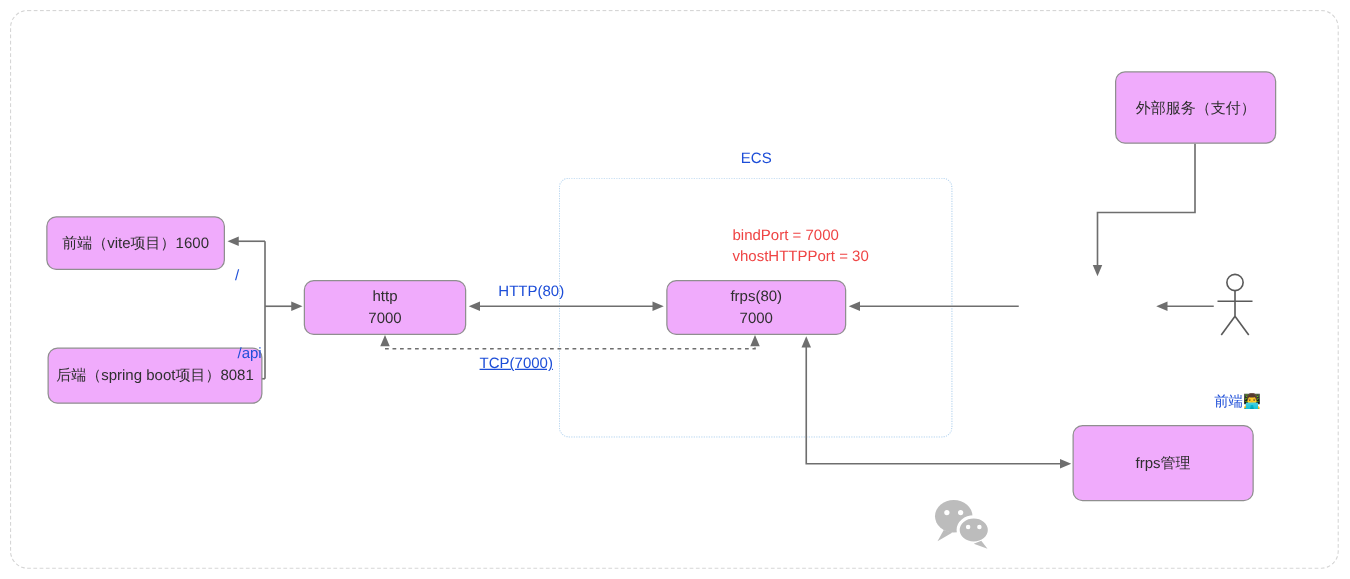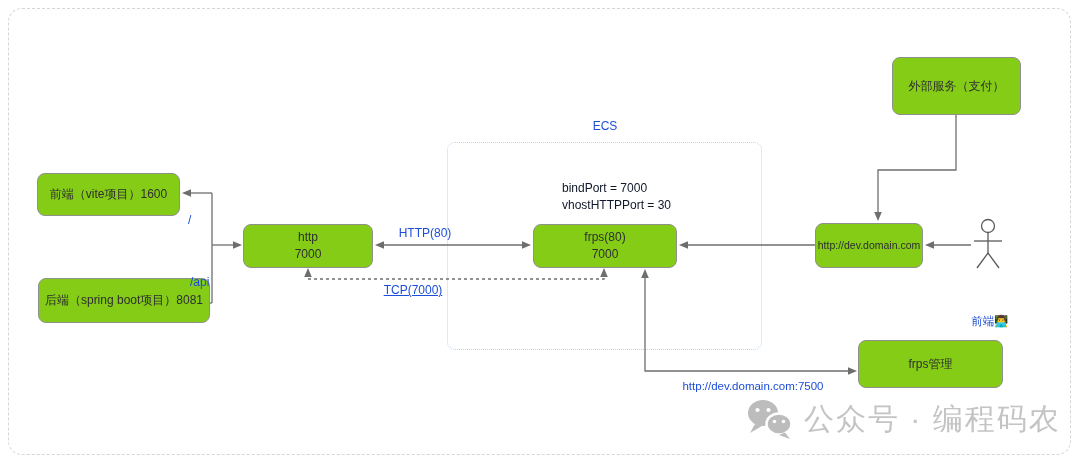--- a/index.html
+++ b/index.html
@@ -7,38 +7,38 @@
   body {
     font-family: "Liberation Sans", "DejaVu Sans", sans-serif;
     width: 1080px; height: 463px; position: relative; overflow: hidden;
   }
   .canvas { position: absolute; left: 0; top: 0; width: 1080px; height: 463px; background: #fff; }
   .outer-border {
     position: absolute; left: 8px; top: 8px; width: 1063px; height: 447px;
     border: 1px dashed #d6d6d6; border-radius: 14px;
   }
   .node {
-    position: absolute; background: #84cc16; border: 1px solid #8f8f8f; border-radius: 8px;
+    position: absolute; background: #f0abfc; border: 1px solid #8f8f8f; border-radius: 8px;
     display: flex; flex-direction: column; align-items: center; justify-content: center;
     font-size: 12px; color: #2f2f2f; text-align: center; line-height: 17px; z-index: 3;
   }
   .node-frontend { left: 37px; top: 173px; width: 143px; height: 43px; }
   .node-backend  { left: 38px; top: 278px; width: 172px; height: 45px; }
   .node-frpc     { left: 243px; top: 224px; width: 130px; height: 44px; }
   .node-frps     { left: 533px; top: 224px; width: 144px; height: 44px; }
   .node-domain   { left: 815px; top: 223px; width: 108px; height: 45px; font-size: 10.5px; }
   .node-external { left: 892px; top: 57px;  width: 129px; height: 58px; }
-  .node-admin    { left: 858px; top: 340px; width: 145px; height: 48px; }
+  .node-admin    { left: 858px; top: 340px; width: 145px; height: 61px; }
   .ecs-container {
     position: absolute; left: 447px; top: 142px; width: 315px; height: 208px;
     border: 1px dotted #b9d6f0; border-radius: 8px; z-index: 1;
   }
   .lbl { position: absolute; font-size: 12px; color: #1d4ed8; z-index: 4; white-space: nowrap; }
   .lbl-ecs      { left: 575px; top: 119px; width: 60px; text-align: center; }
-  .lbl-config   { left: 562px; top: 180px; line-height: 17px; text-align: left; color: #0f172a; }
+  .lbl-config   { left: 586px; top: 180px; line-height: 17px; text-align: left; color: #ef4444; }
   .lbl-root     { left: 188px; top: 213px; }
   .lbl-api      { left: 190px; top: 275px; }
   .lbl-http     { left: 380px; top: 226px; width: 90px; text-align: center; }
   .lbl-tcp      { left: 368px; top: 283px; width: 90px; text-align: center; text-decoration: underline; }
   .lbl-adminurl { left: 668px; top: 380px; width: 170px; text-align: center; font-size: 11.5px; }
   .lbl-user     { left: 958px; top: 274px; width: 64px; text-align: center; font-size: 11.5px; margin-top: 40px; }
   svg.wires { position: absolute; left: 0; top: 0; z-index: 2; }
   .watermark {
     position: absolute; left: 746px; top: 398px; display: flex; align-items: center;
     gap: 10px; z-index: 5;
@@ -118,48 +118,43 @@
   <div class="node node-frpc">
     <span>http</span>
     <span>7000</span>
   </div>
 
   <div class="node node-frps">
     <span>frps(80)</span>
     <span>7000</span>
   </div>
 
-  <div class="node node-domain">
-    <span>http://dev.domain.com</span>
-  </div>
 
   <div class="node node-external">
     <span>外部服务（支付）</span>
   </div>
 
   <div class="node node-admin">
     <span>frps管理</span>
   </div>
 
   <div class="lbl lbl-root">/</div>
   <div class="lbl lbl-api">/api</div>
   <div class="lbl lbl-http">HTTP(80)</div>
   <div class="lbl lbl-tcp">TCP(7000)</div>
-  <div class="lbl lbl-adminurl">http://dev.domain.com:7500</div>
   <div class="lbl lbl-user">前端👨‍💻</div>
 
   <div class="watermark">
     <svg width="48" height="42" viewBox="0 0 48 42">
       <g>
         <ellipse cx="17" cy="15" rx="15" ry="13" fill="#bcbcbc"></ellipse>
         <polygon points="9,26 4,35 16,28" fill="#bcbcbc"></polygon>
         <circle cx="11.5" cy="12" r="2.1" fill="#fff"></circle>
         <circle cx="22.5" cy="12" r="2.1" fill="#fff"></circle>
         <ellipse cx="33" cy="26" rx="12.5" ry="10.5" fill="#bcbcbc" stroke="#fff" stroke-width="2.5"></ellipse>
         <polygon points="39,34.5 44,41 33,37" fill="#bcbcbc"></polygon>
         <circle cx="28.5" cy="23.5" r="1.8" fill="#fff"></circle>
         <circle cx="37.5" cy="23.5" r="1.8" fill="#fff"></circle>
       </g>
     </svg>
-    <span class="watermark-text">公众号 · 编程码农</span>
   </div>
 
 </div>
 
 </body></html>

